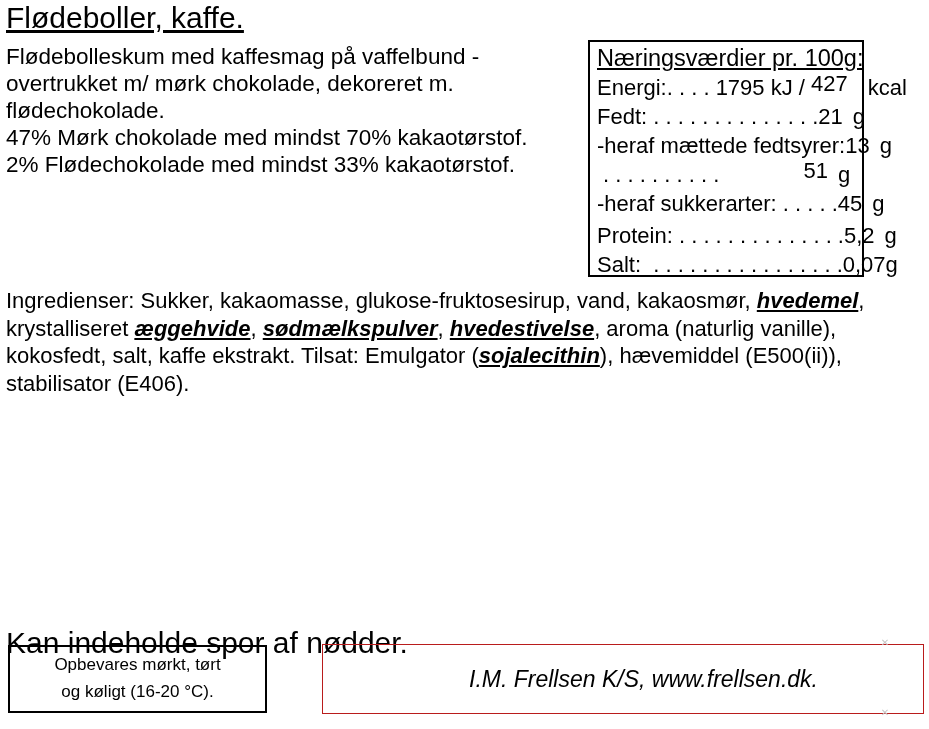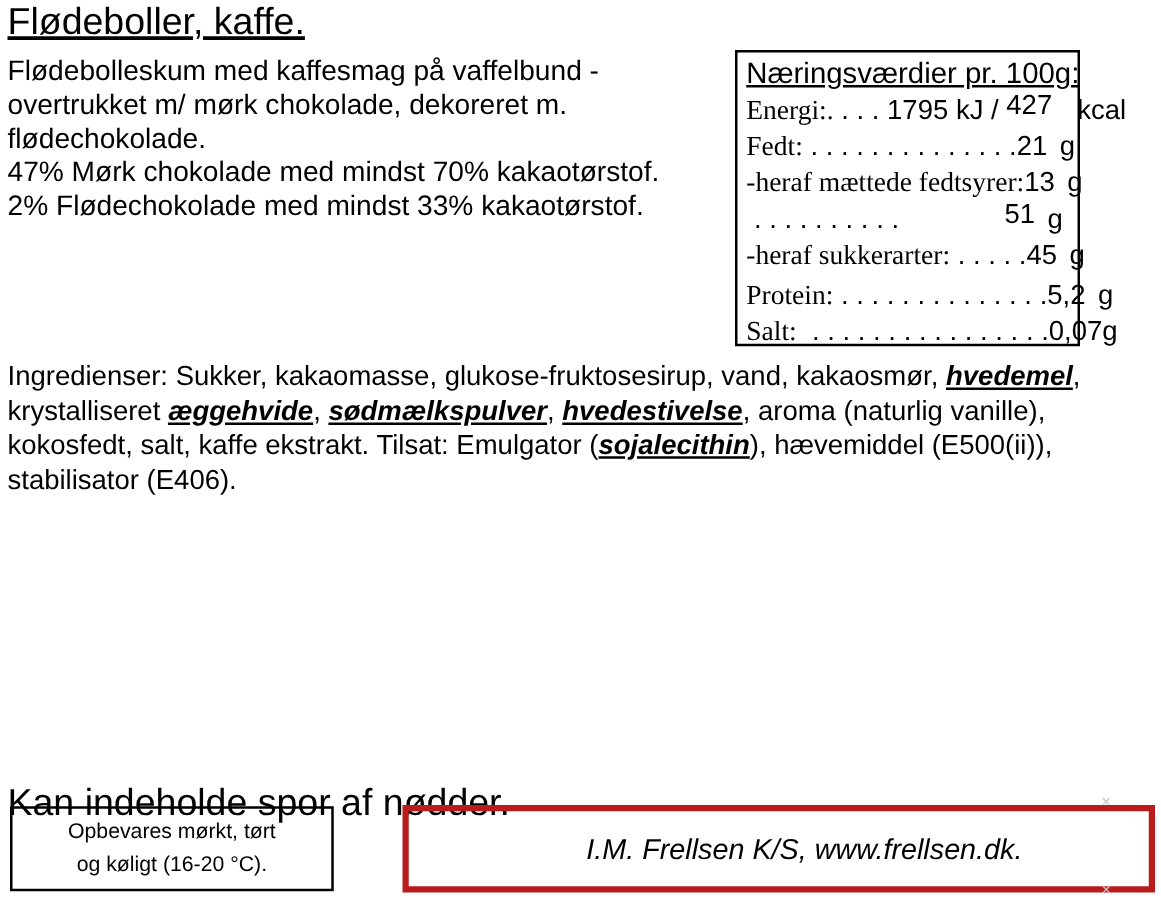--- a/index.html
+++ b/index.html
@@ -36,21 +36,21 @@
     text-decoration:underline;
     white-space:nowrap;
     line-height:29px;
   }
   .nv-row {
     display:flex; align-items:baseline;
     line-height:29px;
     white-space:pre;
   }
   .nv-row.gap-before { margin-top:3px; }
-  .nv-label { white-space:pre;font-family:Liberation Serif, serif; }
+  .nv-label { white-space:pre; }
   .nv-leader { white-space:pre; }
   .nv-fill { flex:1; }
   .nv-vprefix { white-space:pre; }
   .nv-value { text-align:right; }
   .nv-value.raised { position:relative; top:-4px; }
   .nv-unit { margin-left:10px; width:18px; }
   .nv-unit.wide { width:auto; margin-left:20px; }
   .nv-unit.tight { margin-left:0; }
 
   .ingredients {
@@ -69,21 +69,21 @@
     width:259px; height:68px;
     border:2px solid #000;
     box-sizing:border-box;
     text-align:center;
     font-size:17px; line-height:27px;
     padding-top:4px;
   }
   .producer-box {
     position:absolute; left:322px; top:644px;
     width:602px; height:70px;
-    border:5px solid #b91c1c;
+    border:1px solid #b91c1c;
     box-sizing:border-box;
     display:flex; align-items:center; justify-content:center;
     font-style:italic; font-size:23px;
     white-space:nowrap;
     padding-left:41px;
   }
   .sel-handle {
     position:absolute;
     color:#c6c6c6;
     font-size:10px; line-height:10px;

